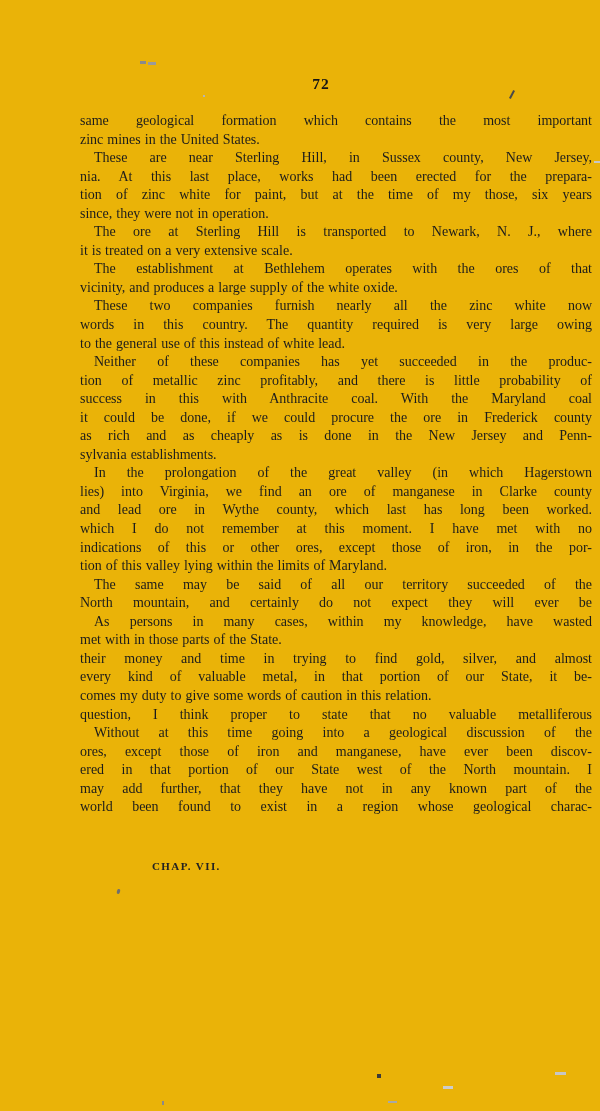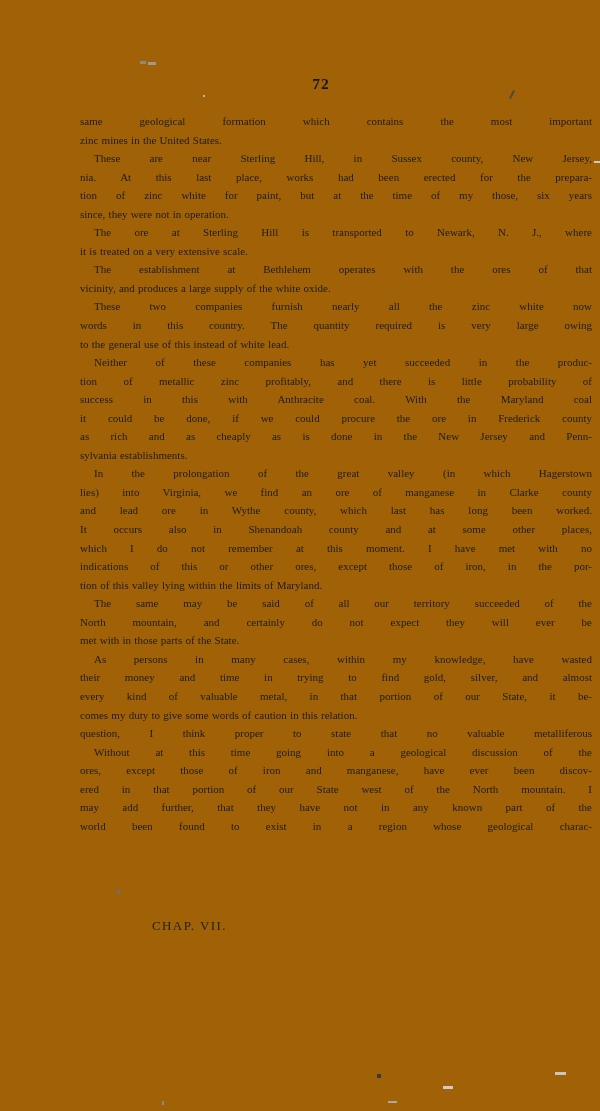--- a/index.html
+++ b/index.html
@@ -4,62 +4,62 @@
 <style>
   html, body {
     margin: 0;
     padding: 0;
     background: #ffffff;
   }
   .page {
     position: relative;
     width: 600px;
     height: 1111px;
-    background: #a16207;
+    background: #eab308;
     font-family: "Liberation Serif", serif;
     color: #1c1c1c;
     overflow: hidden;
   }
   .page-number {
     position: absolute;
     top: 75px;
     left: 0;
     width: 642px;
     text-align: center;
     font-size: 15.5px;
     font-weight: bold;
     letter-spacing: 1px;
     color: #161616;
   }
   .text-block {
     position: absolute;
     left: 80px;
     top: 112px;
     width: 512px;
-    font-size: 11px;
+    font-size: 14px;
     line-height: 18.55px;
     word-spacing: 0.5px;
   }
   .line {
     text-align: justify;
     text-align-last: justify;
     text-justify: inter-word;
   }
   .line.last {
     text-align-last: left;
   }
   .line.indent {
     text-indent: 14px;
   }
   .signature {
     position: absolute;
     left: 152px;
-    top: 918px;
-    font-size: 13px;
-    font-weight: normal;
+    top: 860px;
+    font-size: 11px;
+    font-weight: bold;
     letter-spacing: 1.4px;
     color: #222222;
   }
   .speck {
     position: absolute;
     pointer-events: none;
   }
 </style>
 </head>
 <body>
@@ -84,28 +84,27 @@
       <div class="line last">to the general use of this instead of white lead.</div>
       <div class="line indent">Neither of these companies has yet succeeded in the produc-</div>
       <div class="line">tion of metallic zinc profitably, and there is little probability of</div>
       <div class="line">success in this with Anthracite coal. With the Maryland coal</div>
       <div class="line">it could be done, if we could procure the ore in Frederick county</div>
       <div class="line">as rich and as cheaply as is done in the New Jersey and Penn-</div>
       <div class="line last">sylvania establishments.</div>
       <div class="line indent">In the prolongation of the great valley (in which Hagerstown</div>
       <div class="line">lies) into Virginia, we find an ore of manganese in Clarke county</div>
       <div class="line">and lead ore in Wythe county, which last has long been worked.</div>
-      <div class="line">It occurs also in Shenandoah county and at some other places,</div>
       <div class="line">which I do not remember at this moment. I have met with no</div>
       <div class="line">indications of this or other ores, except those of iron, in the por-</div>
       <div class="line last">tion of this valley lying within the limits of Maryland.</div>
       <div class="line indent">The same may be said of all our territory succeeded of the</div>
       <div class="line">North mountain, and certainly do not expect they will ever be</div>
+      <div class="line indent">As persons in many cases, within my knowledge, have wasted</div>
       <div class="line last">met with in those parts of the State.</div>
-      <div class="line indent">As persons in many cases, within my knowledge, have wasted</div>
       <div class="line">their money and time in trying to find gold, silver, and almost</div>
       <div class="line">every kind of valuable metal, in that portion of our State, it be-</div>
       <div class="line last">comes my duty to give some words of caution in this relation.</div>
       <div class="line">question, I think proper to state that no valuable metalliferous</div>
       <div class="line indent">Without at this time going into a geological discussion of the</div>
       <div class="line">ores, except those of iron and manganese, have ever been discov-</div>
       <div class="line">ered in that portion of our State west of the North mountain. I</div>
       <div class="line">may add further, that they have not in any known part of the</div>
       <div class="line">world been found to exist in a region whose geological charac-</div>
     </div>

